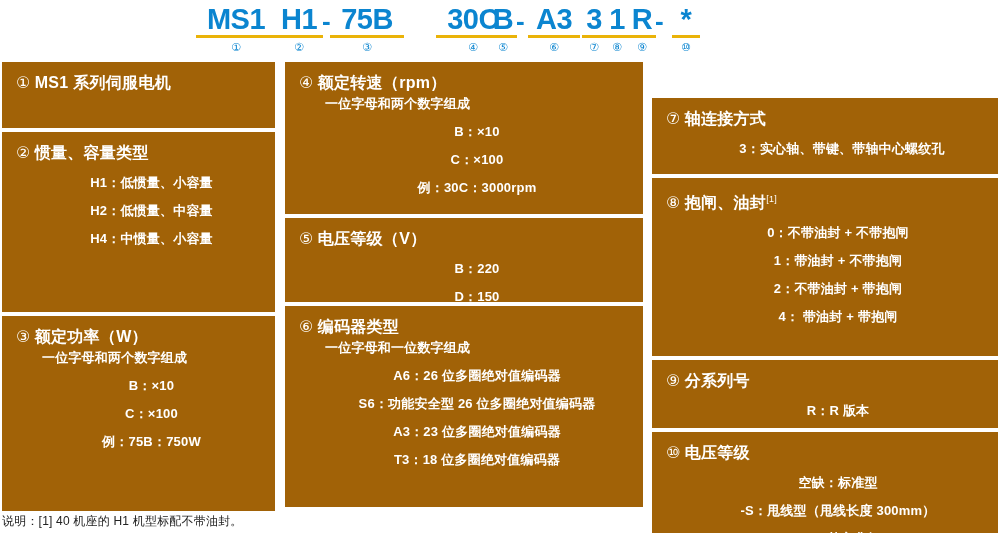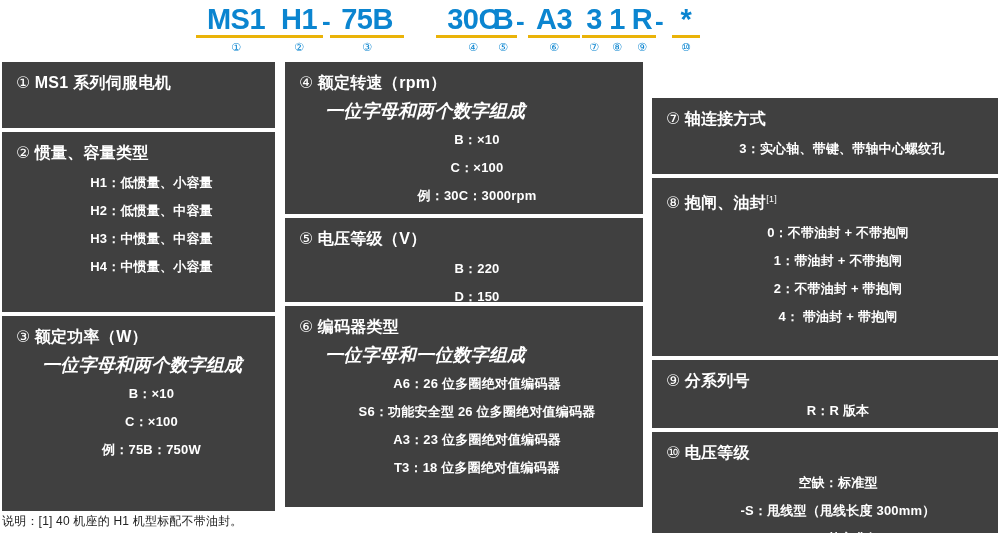--- a/index.html
+++ b/index.html
@@ -61,21 +61,21 @@
   
   .col {
     position: absolute;
     top: 62px;
   }
   #col-1 { left: 2px;   width: 273px; }
   #col-2 { left: 285px; width: 358px; }
   #col-3 { left: 652px; width: 346px; }
 
   .panel {
-    background: #404040;
+    background: #a16207;
     box-sizing: border-box;
     position: relative;
     margin-bottom: 4px;
     padding: 10px 10px 10px 14px;
   }
 
   .panel-title {
     font-size: 16px;
     line-height: 22px;
     font-weight: bold;
@@ -88,28 +88,27 @@
     margin-right: 4px;
     font-weight: normal;
   }
   .sup {
     font-size: 9px;
     vertical-align: super;
     font-weight: normal;
   }
 
   .panel-sub {
-    font-size: 18px;
+    font-size: 13px;
     line-height: 19px;
     font-weight: bold;
     margin-left: 26px;
-    margin-top: 8px;
+    margin-top: 0;
     white-space: nowrap;
     letter-spacing: 0.2px;
-    font-style: italic;
   }
   .panel-item {
     font-size: 13px;
     line-height: 19px;
     font-weight: bold;
     margin-left: 22px;
     margin-top: 9px;
     white-space: nowrap;
     letter-spacing: 0.2px;
     text-align: center;
@@ -178,21 +177,20 @@
   </div>
 
 <div class="col" id="col-1">
     <div class="panel" style="height: 66px;">
       <div class="panel-title"><span class="circ">①</span><span>MS1 系列伺服电机</span></div>
     </div>
     <div class="panel" style="height: 180px;">
       <div class="panel-title"><span class="circ">②</span><span>惯量、容量类型</span></div>
       <div class="panel-item">H1：低惯量、小容量</div>
       <div class="panel-item">H2：低惯量、中容量</div>
-      <div class="panel-item">H3：中惯量、中容量</div>
       <div class="panel-item">H4：中惯量、小容量</div>
     </div>
     <div class="panel" style="height: 195px;">
       <div class="panel-title"><span class="circ">③</span><span>额定功率（W）</span></div>
       <div class="panel-sub">一位字母和两个数字组成</div>
       <div class="panel-item">B：×10</div>
       <div class="panel-item">C：×100</div>
       <div class="panel-item">例：75B：750W</div>
     </div>
   </div>

